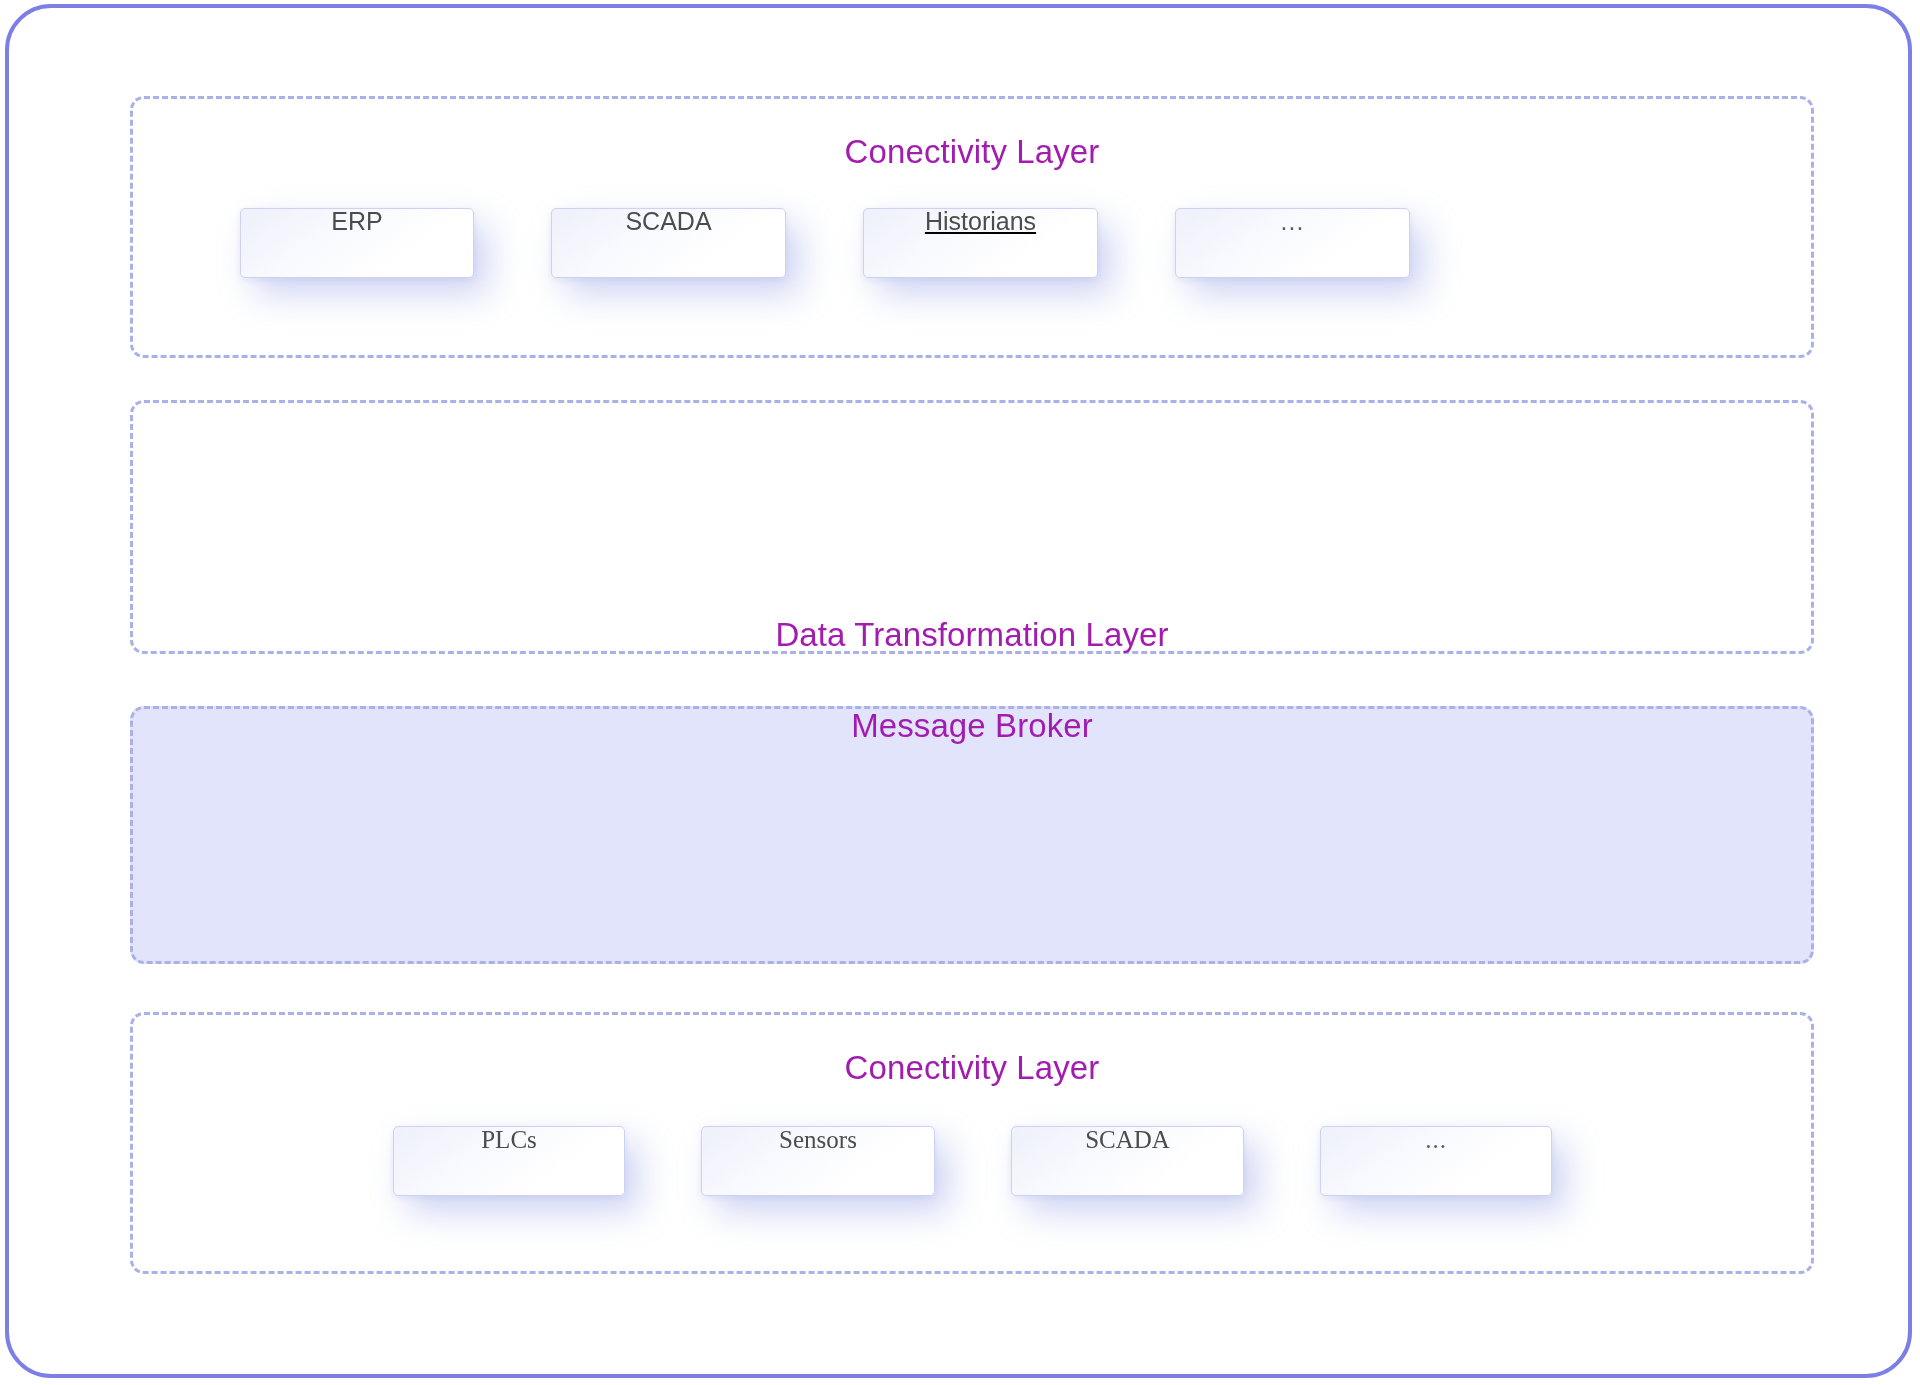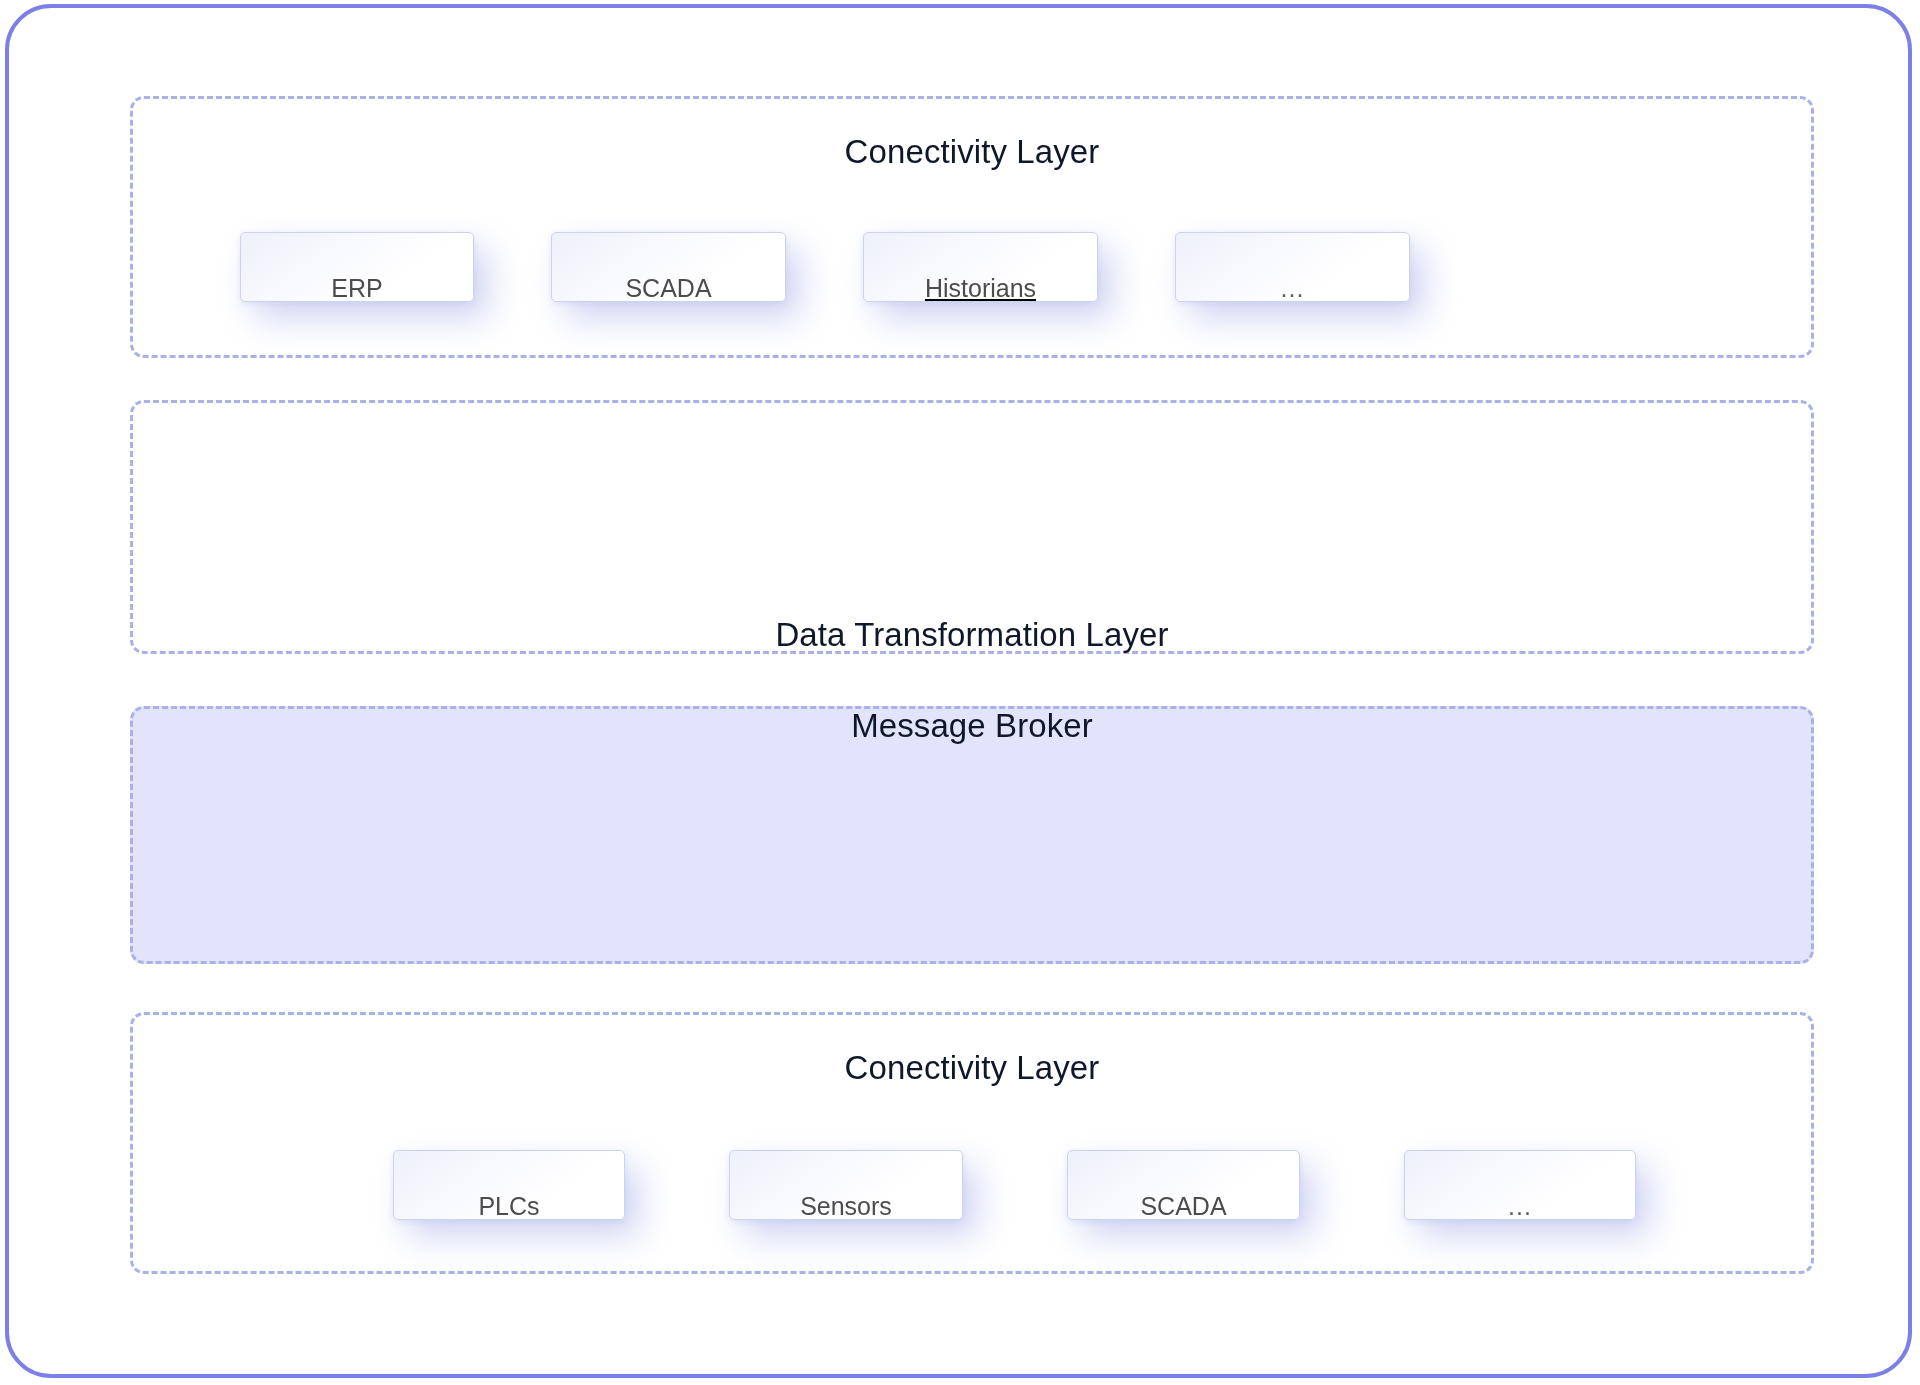--- a/index.html
+++ b/index.html
@@ -44,21 +44,21 @@
     border-radius: 14px;
     background: transparent;
     position: relative;
     display: flex;
     flex-direction: column;
     align-items: center;
     width: 100%;
   }
 
   .layer-title {
-    color: #0f172a;
+    color: #a21caf;
     font-size: 33px;
     line-height: 1;
     letter-spacing: 0.1px;
     white-space: nowrap;
     font-weight: 400;
   }
 
   
   #layer-connectivity-top {
     height: 262px;
@@ -97,35 +97,35 @@
     box-sizing: border-box;
   }
   #nodes-top {
     margin-top: 40px;
     padding-left: 107px;
     gap: 77px;
   }
   #nodes-bottom {
     margin-top: 42px;
     padding-left: 260px;
-    gap: 104px;
+    gap: 76px;
+    font-family: Liberation Serif, serif;
   }
 
   .node-box {
     box-sizing: border-box;
     height: 70px;
     display: flex;
-    align-items: flex-end;
+    align-items: flex-start;
     justify-content: center;
     border: 1.5px solid #ccd2ef;
     border-radius: 5px;
     background: linear-gradient(145deg, #eef0fb 0%, #f8f9fe 35%, #ffffff 70%);
     box-shadow: 14px 16px 34px rgba(140,152,226,0.42),
                 0 2px 6px rgba(150,160,220,0.18);
-    margin-top: 24px;
   }
   .node-box-label {
     color: #4c4c4c;
     font-size: 25px;
     line-height: 1;
     white-space: nowrap;
   }
   .node-box-label.ellipsis {
     color: #5d5d5d;
     letter-spacing: 1px;

